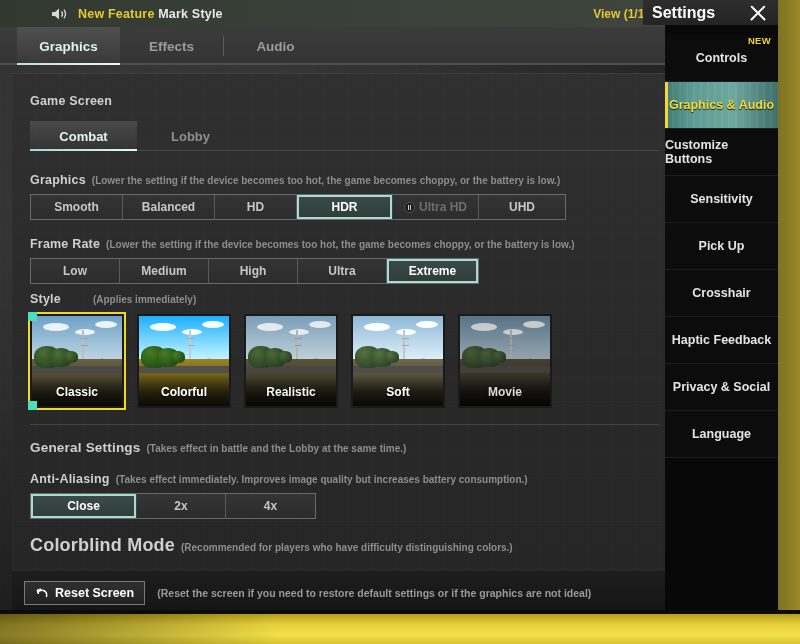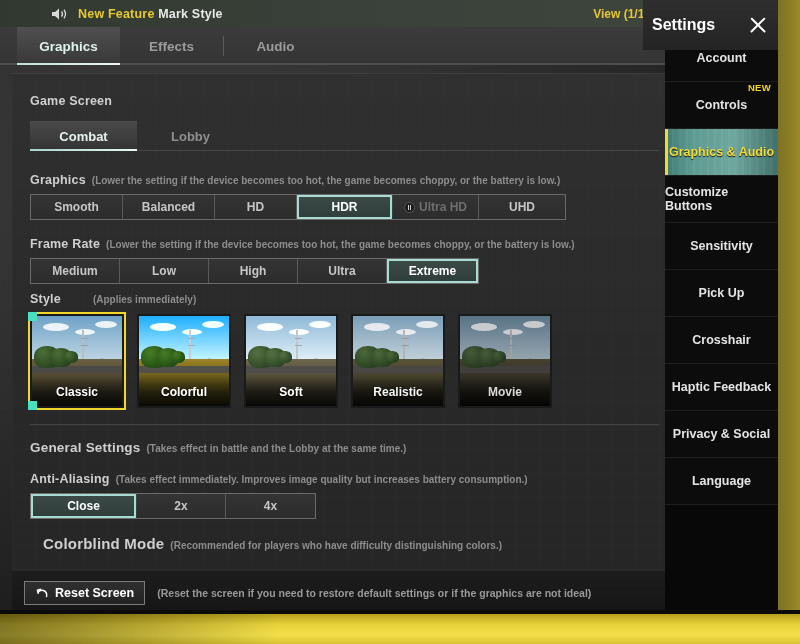--- a/index.html
+++ b/index.html
@@ -264,21 +264,21 @@
 
   
   .side {
     position: absolute; right: 22px; top: 0;
     width: 113px; height: 644px;
     background: #080808;
     z-index: 30;
   }
   .side-head {
     position: absolute; right: 22px; top: 0;
-    width: 135px; height: 50px;
+    width: 135px; height: 25px;
     background: linear-gradient(to bottom, #2e2e2e, #242424);
     display: flex; align-items: center; z-index: 31;
   }
   .side-title {
     color: #fff; font-size: 16px; font-weight: bold; margin-left: 9px;
   }
   .side-close {
     margin-left: auto; margin-right: 10px;
     width: 20px; height: 20px; position: relative;
   }
@@ -403,24 +403,24 @@
           <span>UHD</span>
           </div>
       </div>
 
       <div class="row-head" style="margin-top:17px;">
         <span class="sec-label">Frame Rate</span>
         <span class="sec-hint">(Lower the setting if the device becomes too hot, the game becomes choppy, or the battery is low.)</span>
       </div>
       <div class="opt-group">
         <div class="opt" style="width:89px">
+          <span>Low</span>
+          </div>
+        <div class="opt" style="width:89px">
           <span>Medium</span>
-          </div>
-        <div class="opt" style="width:89px">
-          <span>Low</span>
           </div>
         <div class="opt" style="width:89px">
           <span>High</span>
           </div>
         <div class="opt" style="width:89px">
           <span>Ultra</span>
           </div>
         <div class="opt sel" style="width:91px">
           <span>Extreme</span>
           </div>
@@ -464,54 +464,54 @@
             <div class="ground" style="background:linear-gradient(to bottom,#8a7a3e,#5b5229 40%,#32301d)"></div>
             <div class="road"></div>
             <div class="tree" style="left:2%;top:33%;width:26px;height:22px"></div>
             <div class="tree" style="left:20%;top:36%;width:22px;height:19px"></div>
             <div class="tree" style="left:36%;top:39%;width:14px;height:12px"></div>
             <div class="thumb-cap">Colorful</div>
           </div>
         </div>
 
         <div class="style-card">
+          <div class="thumb" style="filter:saturate(0.88) brightness(0.96)">
+            <div class="sky" style="background:linear-gradient(to bottom,#7aa6c4,#c6d8e4)"></div>
+            <div class="cloud" style="left:12%;top:8%;width:26px;height:8px"></div>
+            <div class="cloud" style="left:48%;top:14%;width:20px;height:6px"></div>
+            <div class="cloud" style="left:70%;top:6%;width:22px;height:7px"></div>
+            <div class="ridge"></div>
+            <div class="tower" style="left:56%;top:16%;height:32%"></div>
+            <div class="tower-x" style="left:54%;top:24%"></div>
+            <div class="tower-x" style="left:54%;top:32%"></div>
+            <div class="ground" style="background:linear-gradient(to bottom,#5f5738,#484229 40%,#262418)"></div>
+            <div class="road"></div>
+            <div class="tree" style="left:2%;top:33%;width:26px;height:22px"></div>
+            <div class="tree" style="left:20%;top:36%;width:22px;height:19px"></div>
+            <div class="tree" style="left:36%;top:39%;width:14px;height:12px"></div>
+            <div class="thumb-cap">Realistic</div>
+          </div>
+        </div>
+
+        <div class="style-card">
           <div class="thumb" style="filter:saturate(0.8) brightness(1.05)">
             <div class="sky" style="background:linear-gradient(to bottom,#7fb2d6,#cfe3ef)"></div>
             <div class="cloud" style="left:12%;top:8%;width:26px;height:8px"></div>
             <div class="cloud" style="left:48%;top:14%;width:20px;height:6px"></div>
             <div class="cloud" style="left:70%;top:6%;width:22px;height:7px"></div>
             <div class="ridge"></div>
             <div class="tower" style="left:56%;top:16%;height:32%"></div>
             <div class="tower-x" style="left:54%;top:24%"></div>
             <div class="tower-x" style="left:54%;top:32%"></div>
             <div class="ground" style="background:linear-gradient(to bottom,#6b6244,#504830 40%,#2b291c)"></div>
             <div class="road"></div>
             <div class="tree" style="left:2%;top:33%;width:26px;height:22px"></div>
             <div class="tree" style="left:20%;top:36%;width:22px;height:19px"></div>
             <div class="tree" style="left:36%;top:39%;width:14px;height:12px"></div>
             <div class="thumb-cap">Soft</div>
-          </div>
-        </div>
-
-        <div class="style-card">
-          <div class="thumb" style="filter:saturate(0.88) brightness(0.96)">
-            <div class="sky" style="background:linear-gradient(to bottom,#7aa6c4,#c6d8e4)"></div>
-            <div class="cloud" style="left:12%;top:8%;width:26px;height:8px"></div>
-            <div class="cloud" style="left:48%;top:14%;width:20px;height:6px"></div>
-            <div class="cloud" style="left:70%;top:6%;width:22px;height:7px"></div>
-            <div class="ridge"></div>
-            <div class="tower" style="left:56%;top:16%;height:32%"></div>
-            <div class="tower-x" style="left:54%;top:24%"></div>
-            <div class="tower-x" style="left:54%;top:32%"></div>
-            <div class="ground" style="background:linear-gradient(to bottom,#5f5738,#484229 40%,#262418)"></div>
-            <div class="road"></div>
-            <div class="tree" style="left:2%;top:33%;width:26px;height:22px"></div>
-            <div class="tree" style="left:20%;top:36%;width:22px;height:19px"></div>
-            <div class="tree" style="left:36%;top:39%;width:14px;height:12px"></div>
-            <div class="thumb-cap">Realistic</div>
           </div>
         </div>
 
         <div class="style-card">
           <div class="thumb" style="filter:saturate(0.75) brightness(0.85)">
             <div class="sky" style="background:linear-gradient(to bottom,#5f89a8,#a9c2d2)"></div>
             <div class="cloud" style="left:12%;top:8%;width:26px;height:8px"></div>
             <div class="cloud" style="left:48%;top:14%;width:20px;height:6px"></div>
             <div class="cloud" style="left:70%;top:6%;width:22px;height:7px"></div>
             <div class="ridge"></div>
@@ -546,21 +546,21 @@
           </div>
         <div class="opt" style="width:89px">
           <span>2x</span>
           </div>
         <div class="opt" style="width:89px">
           <span>4x</span>
           </div>
       </div>
 
       <div class="row-head" style="margin-top:16px;">
-        <span class="sec-label" style="font-size:15px;margin-left:13px;">Colorblind Mode</span>
+        <span class="sec-label" style="font-size:18px;">Colorblind Mode</span>
         <span class="sec-hint">(Recommended for players who have difficulty distinguishing colors.)</span>
       </div>
 
     </div>
   </div>
 
   <div class="resetbar">
     <div class="reset-btn">
       <svg width="14" height="12" viewBox="0 0 14 12">
         <path d="M11.5 9.5 C12.5 6.5 10.5 3.2 7 3.2 C5 3.2 3.6 4.2 3 5.3" stroke="#fff" stroke-width="1.5" fill="none" stroke-linecap="round"></path>
@@ -568,23 +568,20 @@
       </svg>
       <span>Reset Screen</span>
     </div>
     <span class="reset-hint">(Reset the screen if you need to restore default settings or if the graphics are not ideal)</span>
   </div>
 
   <div class="side">
     <div class="side-scroll-rail"></div>
     <div class="side-list">
       <div class="side-item">
-        <span class="lbl">Account</span>
-      </div>
-      <div class="side-item">
         <span class="new-badge">NEW</span>
         <span class="lbl">Controls</span>
       </div>
       <div class="side-item sel">
         <span class="lbl">Graphics &amp; Audio</span>
       </div>
       <div class="side-item">
         <span class="lbl">Customize Buttons</span>
       </div>
       <div class="side-item">

